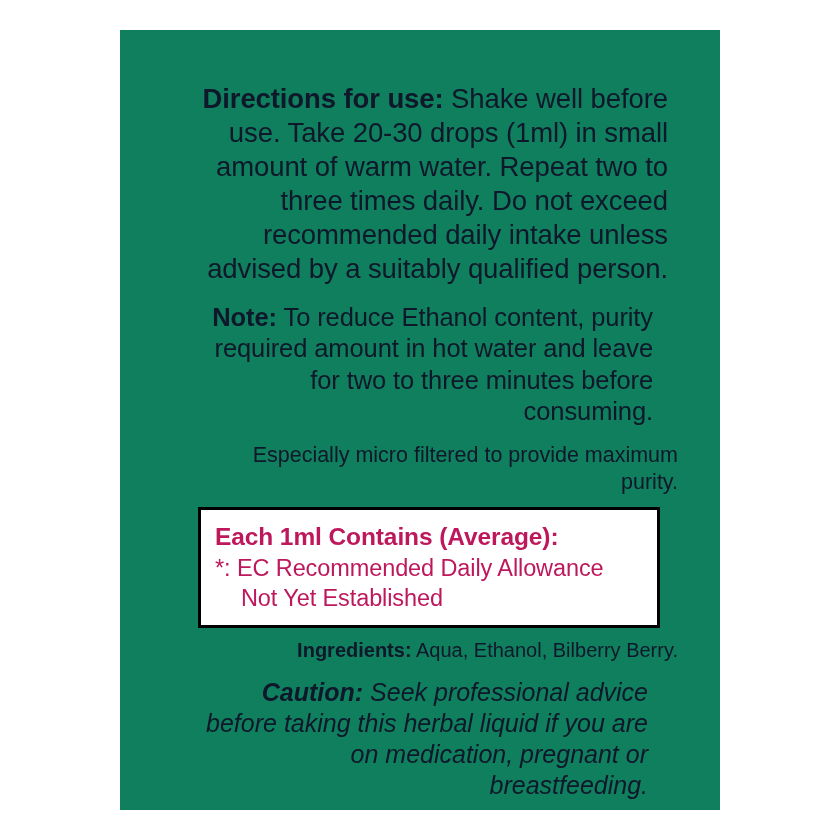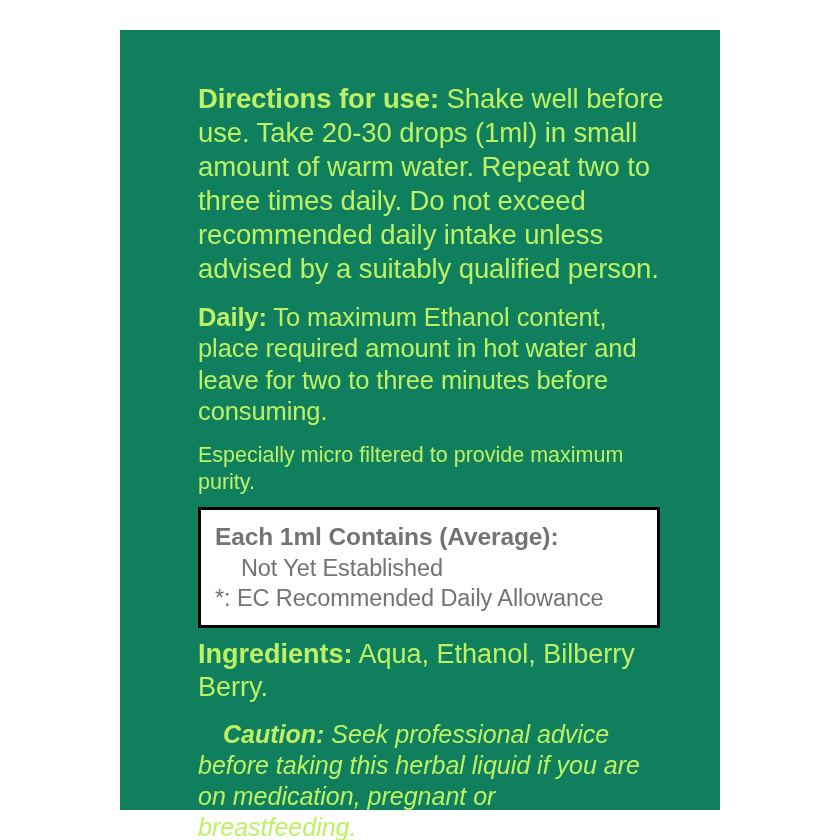--- a/index.html
+++ b/index.html
@@ -17,21 +17,22 @@
     position: absolute;
     left: 120px;
     top: 30px;
     width: 600px;
     height: 780px;
     background: #0f7f5e;
     box-sizing: border-box;
     padding: 52px 42px 0 78px;
   }
   .block {
-    color: #bef264;
+    color: #0f172a;
+    text-align: right;
   }
   .directions {
     font-size: 27.5px;
     line-height: 1.235;
     letter-spacing: -0.1px;
     margin: 0 0 16px 0;
     width: 470px;
   }
   .directions .lead {
     font-weight: bold;
@@ -53,34 +54,34 @@
   }
   .facts-box {
     background: #ffffff;
     border: 3px solid #000000;
     box-sizing: border-box;
     width: 462px;
     margin: 0 0 10px 0;
     padding: 11px 14px 12px 14px;
   }
   .facts-box .fact-line {
-    color: #737373;
+    color: #be185d;
     font-size: 23.5px;
     line-height: 1.28;
     letter-spacing: -0.1px;
   }
   .facts-box .fact-line.bold {
     font-weight: bold;
     font-size: 24.5px;
   }
   .facts-box .fact-line.indent {
     padding-left: 26px;
   }
   .ingredients {
-    font-size: 27px;
+    font-size: 20px;
     line-height: 1.24;
     margin: 0 0 14px 0;
   }
   .ingredients .lead {
     font-weight: bold;
   }
   .caution {
     font-size: 25px;
     line-height: 1.24;
     font-style: italic;
@@ -93,27 +94,27 @@
     margin-left: 25px;
   }
 </style>
 </head>
 <body>
 
 <div class="label-panel">
 
   <p class="block directions"><span class="lead">Directions for use:</span><span> Shake well before use. Take 20-30 drops (1ml) in small amount of warm water. Repeat two to three times daily. Do not exceed recommended daily intake unless advised by a suitably qualified person.</span></p>
 
-  <p class="block note"><span class="lead">Daily:</span><span> To maximum Ethanol content, place required amount in hot water and leave for two to three minutes before consuming.</span></p>
+  <p class="block note"><span class="lead">Note:</span><span> To reduce Ethanol content, purity required amount in hot water and leave for two to three minutes before consuming.</span></p>
 
   <p class="block micro">Especially micro filtered to provide maximum purity.</p>
 
   <div class="facts-box">
     <div class="fact-line bold">Each 1ml Contains (Average):</div>
+    <div class="fact-line">*: EC Recommended Daily Allowance</div>
     <div class="fact-line indent">Not Yet Established</div>
-    <div class="fact-line">*: EC Recommended Daily Allowance</div>
   </div>
 
   <p class="block ingredients"><span class="lead">Ingredients:</span><span> Aqua, Ethanol, Bilberry Berry.</span></p>
 
   <p class="block caution"><span class="lead">Caution:</span><span> Seek professional advice before taking this herbal liquid if you are on medication, pregnant or breastfeeding.</span></p>
 
 </div>
 
 </body></html>

